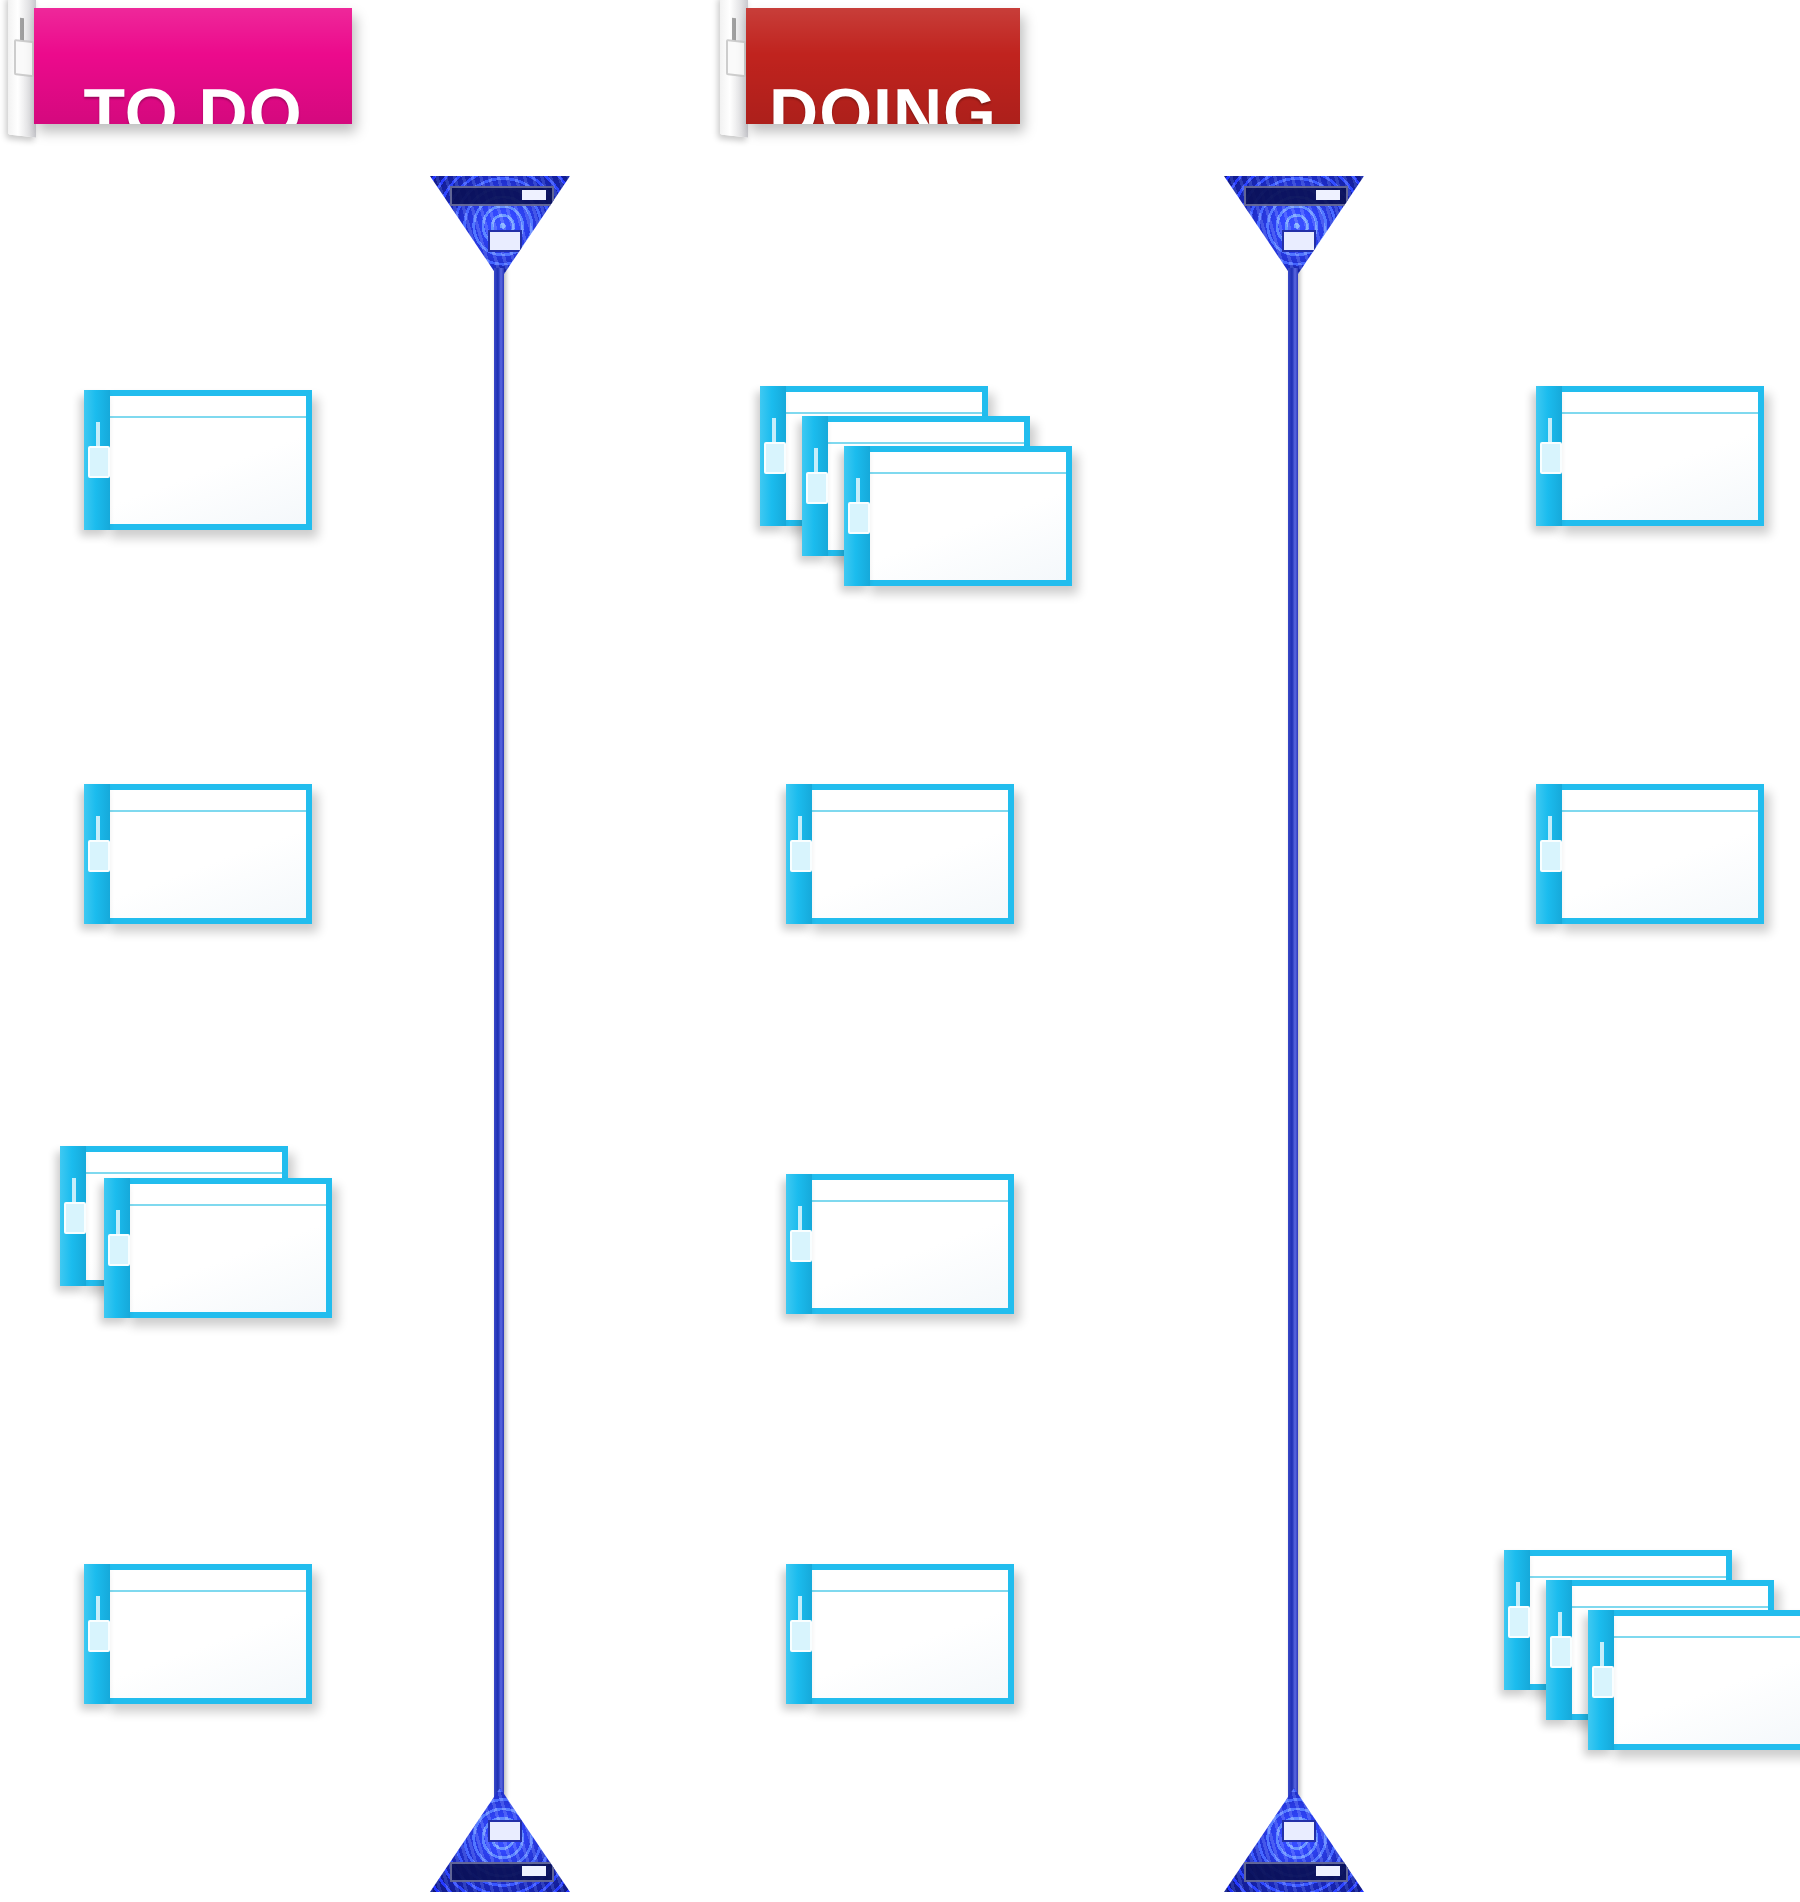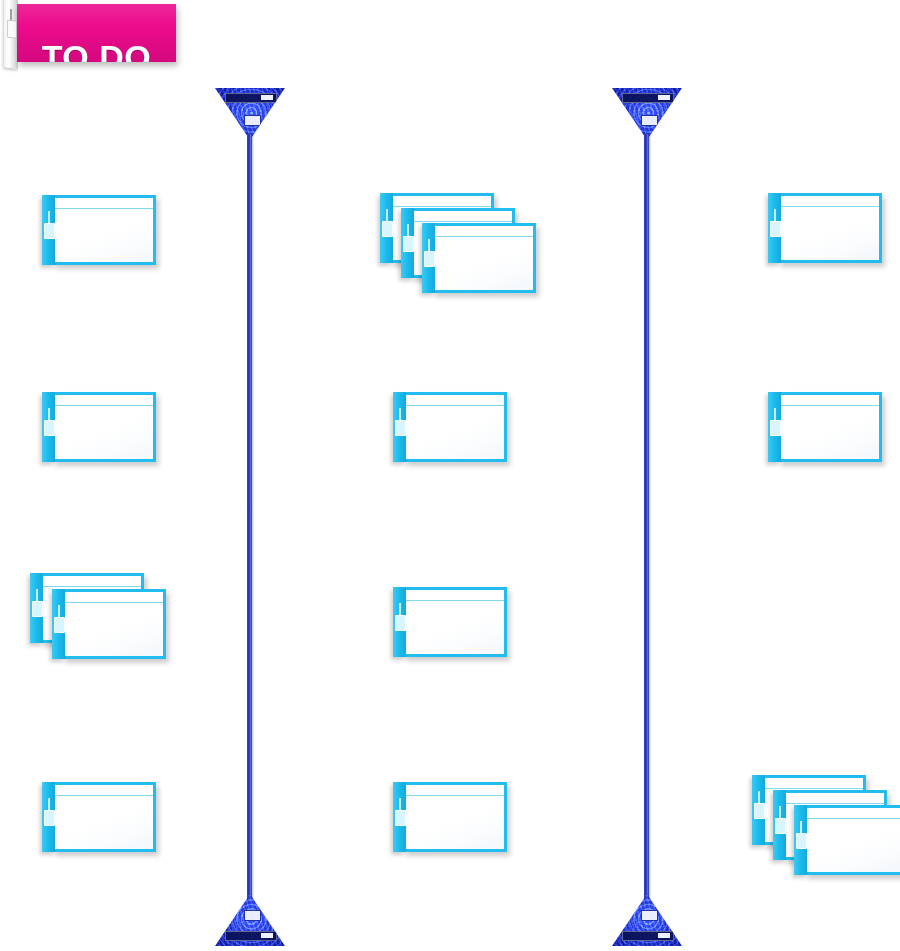--- a/index.html
+++ b/index.html
@@ -134,20 +134,28 @@
 
   <div class="sign" id="sign-todo">
     <div class="flap">
       <div class="flaptab"></div>
     </div>
     <div class="panel">
       <span class="label">TO DO</span>
     </div>
   </div>
 
+  <div class="sign" id="sign-doing">
+    <div class="flap">
+      <div class="flaptab"></div>
+    </div>
+    <div class="panel">
+      <span class="label">DOING</span>
+    </div>
+  </div>
 
 
   <div class="rail" id="rail-1">
     <div class="tri down">
       <div class="body"></div>
         <div class="chipbar">
           <i></i>
         </div>
         <div class="hub"></div>
     </div>

